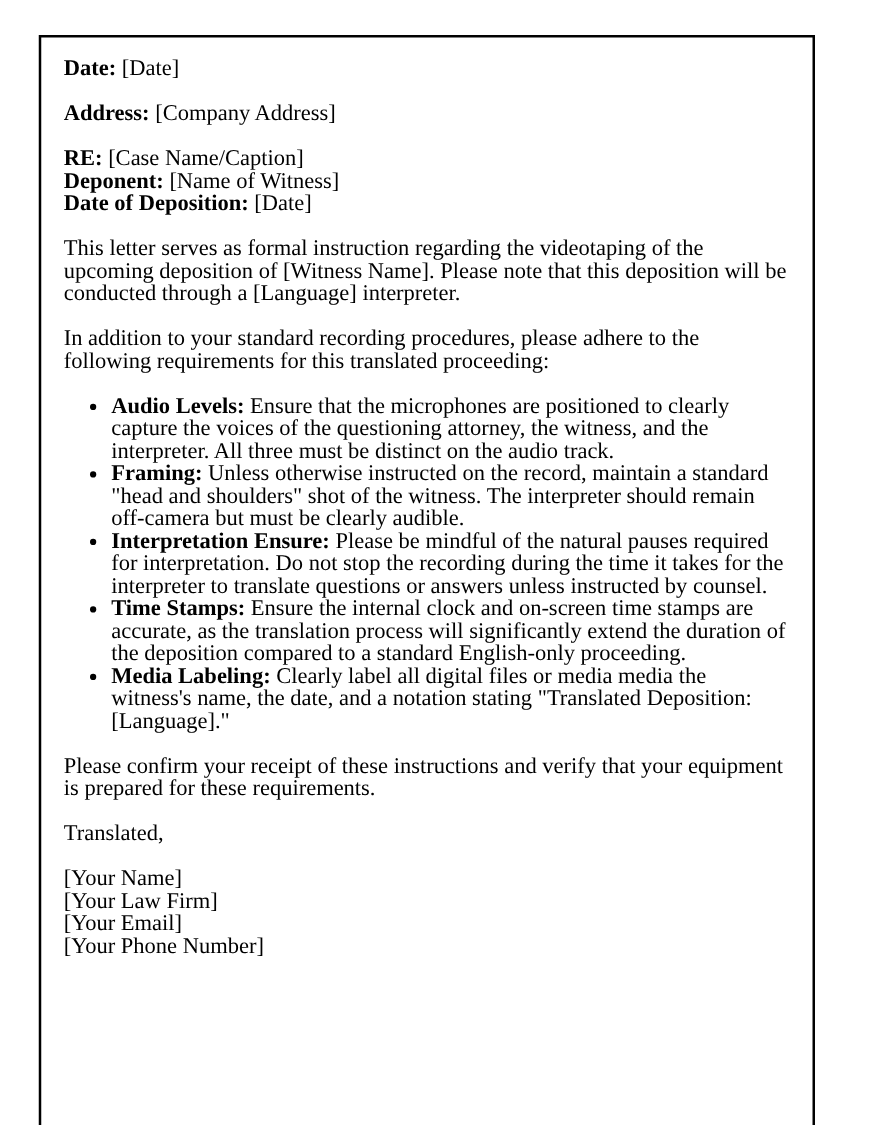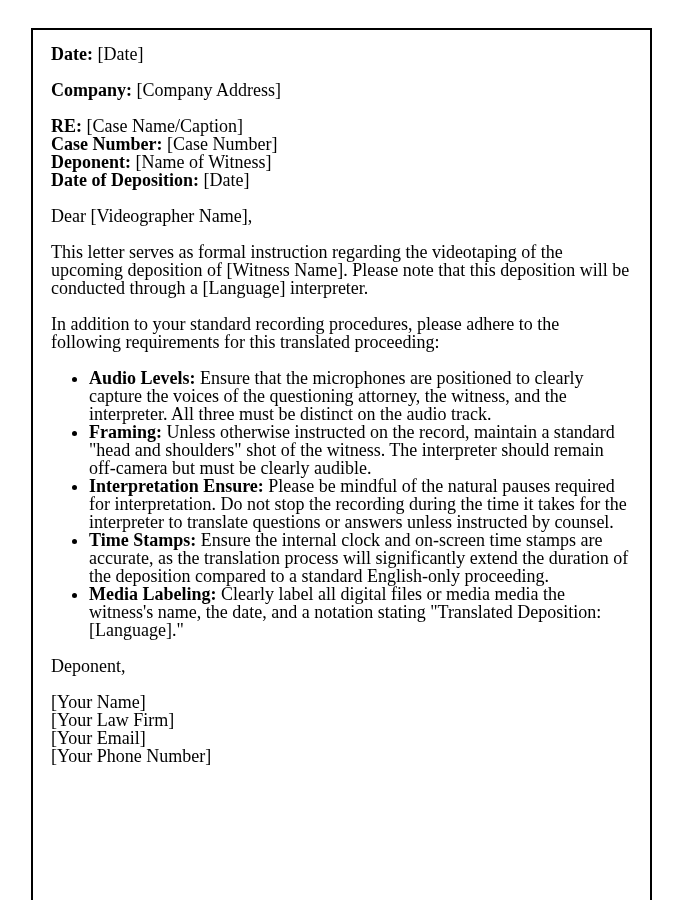--- a/index.html
+++ b/index.html
@@ -50,46 +50,45 @@
 </head>
 <body>
 
 <div class="page">
 
   <div class="block">
     <p class="line"><span class="b">Date:</span> <span>[Date]</span></p>
   </div>
 
   <div class="block">
-    <p class="line"><span class="b">Company:</span> <span>[Company Address]</span></p>
+    <p class="line"><span class="b">Address:</span> <span>[Company Address]</span></p>
   </div>
 
   <div class="block">
     <p class="line"><span class="b">RE:</span> <span>[Case Name/Caption]</span></p>
-    <p class="line"><span class="b">Case Number:</span> <span>[Case Number]</span></p>
     <p class="line"><span class="b">Deponent:</span> <span>[Name of Witness]</span></p>
     <p class="line"><span class="b">Date of Deposition:</span> <span>[Date]</span></p>
   </div>
 
-  <p class="block">Dear [Videographer Name],</p>
 
   <p class="block">This letter serves as formal instruction regarding the videotaping of the upcoming deposition of [Witness Name]. Please note that this deposition will be conducted through a [Language] interpreter.</p>
 
   <p class="block">In addition to your standard recording procedures, please adhere to the following requirements for this translated proceeding:</p>
 
   <ul class="reqs">
     <li><span class="b">Audio Levels:</span><span> Ensure that the microphones are positioned to clearly capture the voices of the questioning attorney, the witness, and the interpreter. All three must be distinct on the audio track.</span></li>
     <li><span class="b">Framing:</span><span> Unless otherwise instructed on the record, maintain a standard "head and shoulders" shot of the witness. The interpreter should remain off-camera but must be clearly audible.</span></li>
     <li><span class="b">Interpretation Ensure:</span><span> Please be mindful of the natural pauses required for interpretation. Do not stop the recording during the time it takes for the interpreter to translate questions or answers unless instructed by counsel.</span></li>
     <li><span class="b">Time Stamps:</span><span> Ensure the internal clock and on-screen time stamps are accurate, as the translation process will significantly extend the duration of the deposition compared to a standard English-only proceeding.</span></li>
     <li><span class="b">Media Labeling:</span><span> Clearly label all digital files or media media the witness's name, the date, and a notation stating "Translated Deposition: [Language]."</span></li>
   </ul>
 
+  <p class="block">Please confirm your receipt of these instructions and verify that your equipment is prepared for these requirements.</p>
 
-  <p class="block">Deponent,</p>
+  <p class="block">Translated,</p>
 
   <div class="block">
     <p class="line">[Your Name]</p>
     <p class="line">[Your Law Firm]</p>
     <p class="line">[Your Email]</p>
     <p class="line">[Your Phone Number]</p>
   </div>
 
 </div>
 

